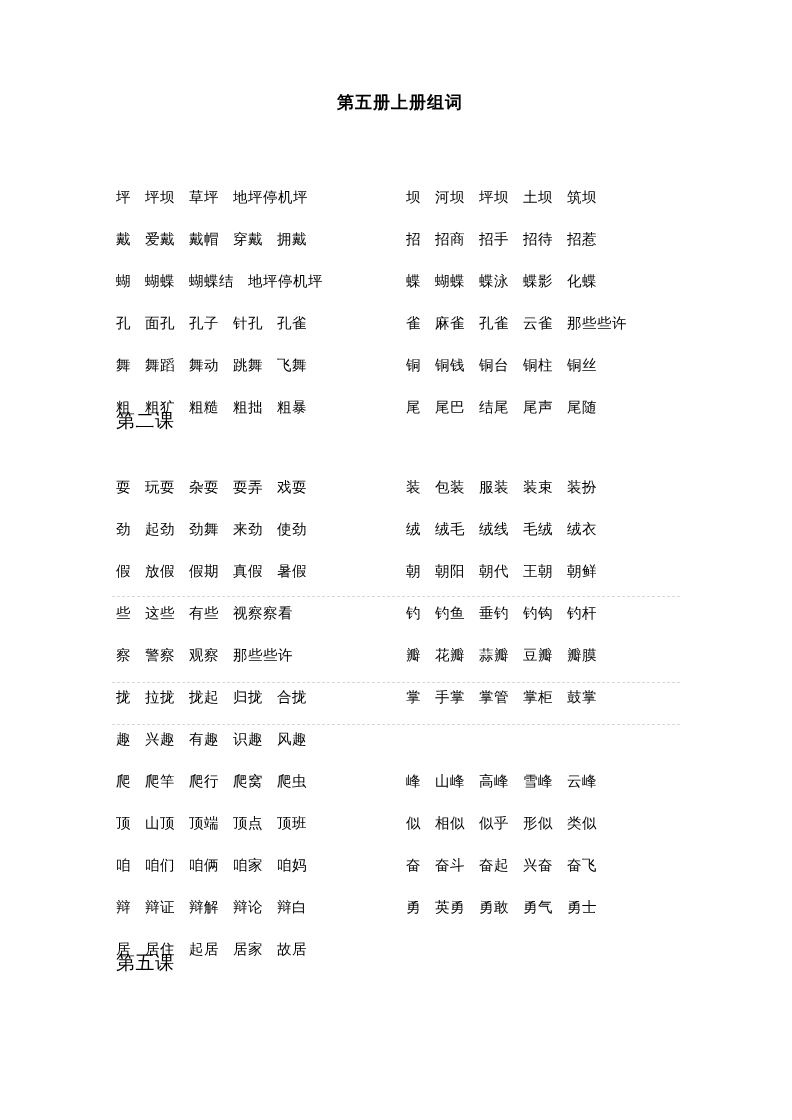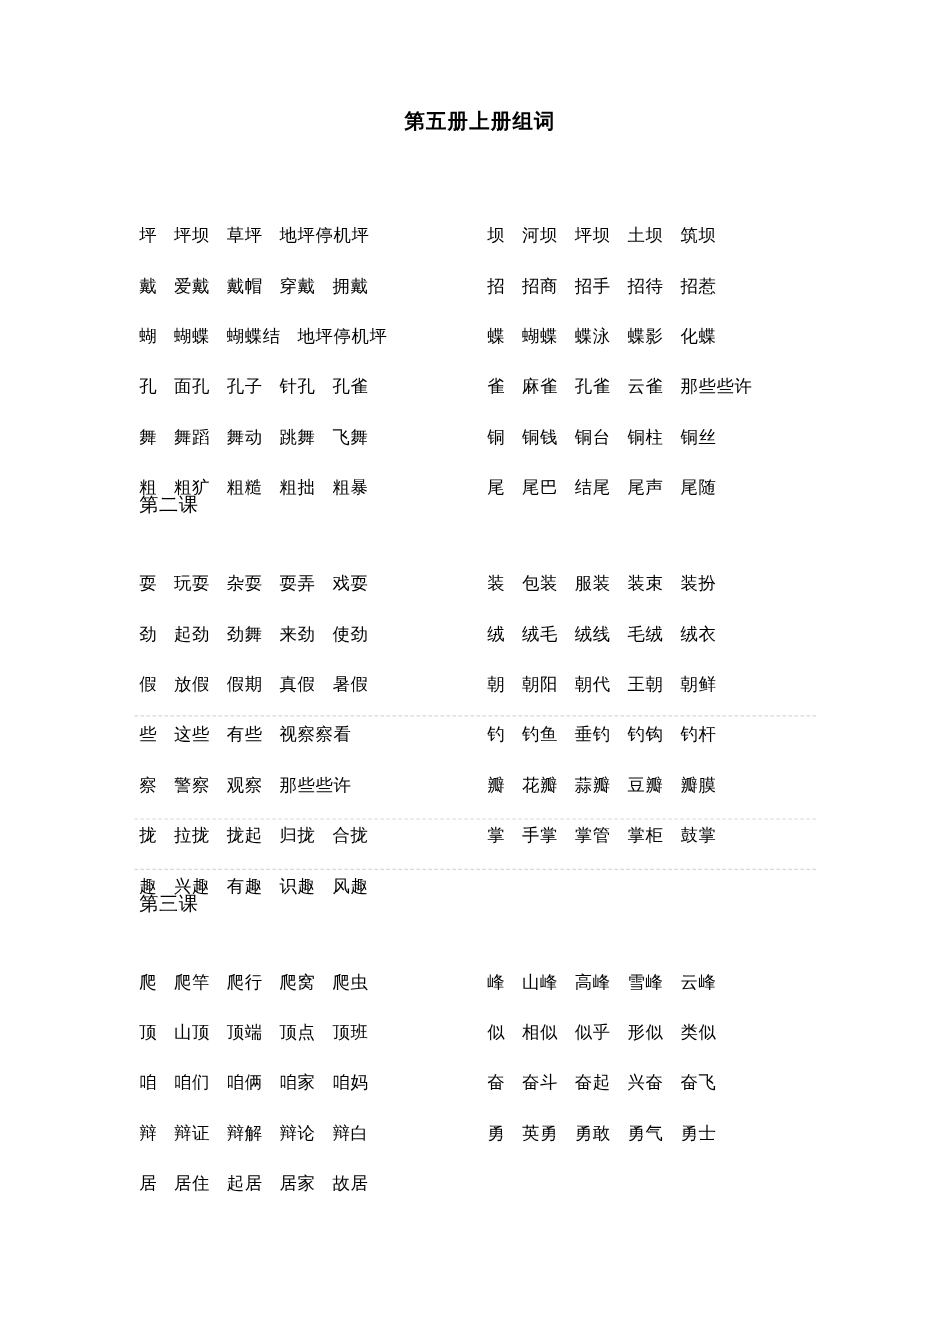--- a/index.html
+++ b/index.html
@@ -48,21 +48,21 @@
   .col-right {
     flex: 1 1 auto;
     padding-left: 20px;
   }
   .w {
     margin-right: 14px;
     letter-spacing: 0.5px;
   }
   .w:last-child { margin-right: 0; margin-top: 40px; }
   .section-label {
-    font-size: 16px;
+    font-size: 19px;
     height: 38px;
     display: flex;
     align-items: center;
     letter-spacing: 0.5px;
   }
   .dashed-sep {
     border-top: 1px dashed #d8d8d8;
     position: absolute;
     left: 112px;
     right: 112px;
@@ -266,21 +266,20 @@
       <div class="row">
         <div class="col col-left">
           <span class="w">趣</span>
           <span class="w">兴趣</span>
           <span class="w">有趣</span>
           <span class="w">识趣</span>
           <span class="w">风趣</span>
         </div>
         <div class="col col-right"></div>
       </div>
-      <div class="section-label">第三课</div>
       <div class="row">
         <div class="col col-left">
           <span class="w">爬</span>
           <span class="w">爬竿</span>
           <span class="w">爬行</span>
           <span class="w">爬窝</span>
           <span class="w">爬虫</span>
         </div>
         <div class="col col-right">
           <span class="w">峰</span>
@@ -341,18 +340,19 @@
       <div class="row">
         <div class="col col-left">
           <span class="w">居</span>
           <span class="w">居住</span>
           <span class="w">起居</span>
           <span class="w">居家</span>
           <span class="w">故居</span>
         </div>
         <div class="col col-right"></div>
       </div>
+      <div class="section-label">第五课</div>
     </div>
 </div>
 
 <div class="dashed-sep" style="top: 596px;"></div>
 <div class="dashed-sep" style="top: 682px;"></div>
 <div class="dashed-sep" style="top: 724px;"></div>
 
 </body></html>

